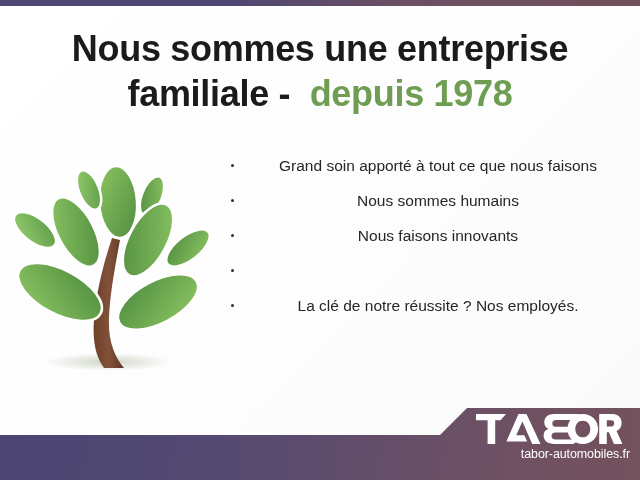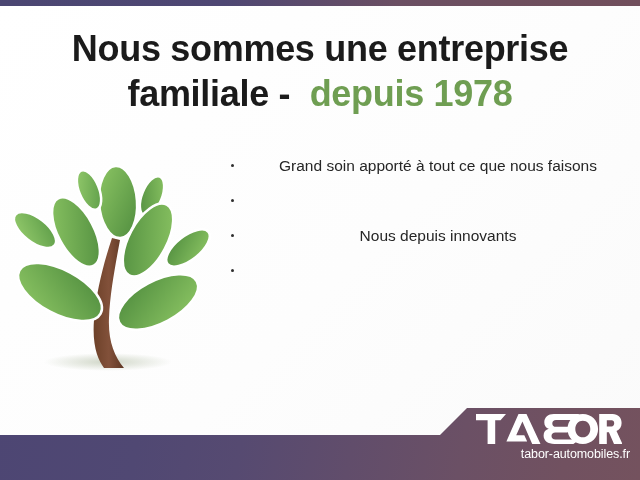--- a/index.html
+++ b/index.html
@@ -200,23 +200,24 @@
 
         <ellipse cx="52" cy="142" rx="22" ry="46" fill="url(#lg1)" transform="rotate(-62 52 142)" stroke="#ffffff" stroke-width="2.5"></ellipse>
 
         <ellipse cx="150" cy="152" rx="21" ry="44" fill="url(#lg2)" transform="rotate(62 150 152)" stroke="#ffffff" stroke-width="2.5"></ellipse>
       </g>
     </svg>
   </div>
 
   <ul class="bullets">
     <li><span class="dot"></span><span>Grand soin apporté à tout ce que nous faisons</span></li>
+    <li><span class="dot"></span><span>Nous sommes humains</span></li>
+    <li><span class="dot"></span><span>Nous faisons innovants</span></li>
     <li><span class="dot"></span></li>
-    <li><span class="dot"></span><span>Nous depuis innovants</span></li>
-    <li><span class="dot"></span></li>
+    <li><span class="dot"></span><span>La clé de notre réussite ? Nos employés.</span></li>
   </ul>
 
   <div class="bottom-bar">
     <div class="shape"></div>
   </div>
 
   <div class="logo">
     <svg class="logo-mark" viewBox="0 0 146 30" xmlns="http://www.w3.org/2000/svg">
       <g fill="#ffffff">
 

